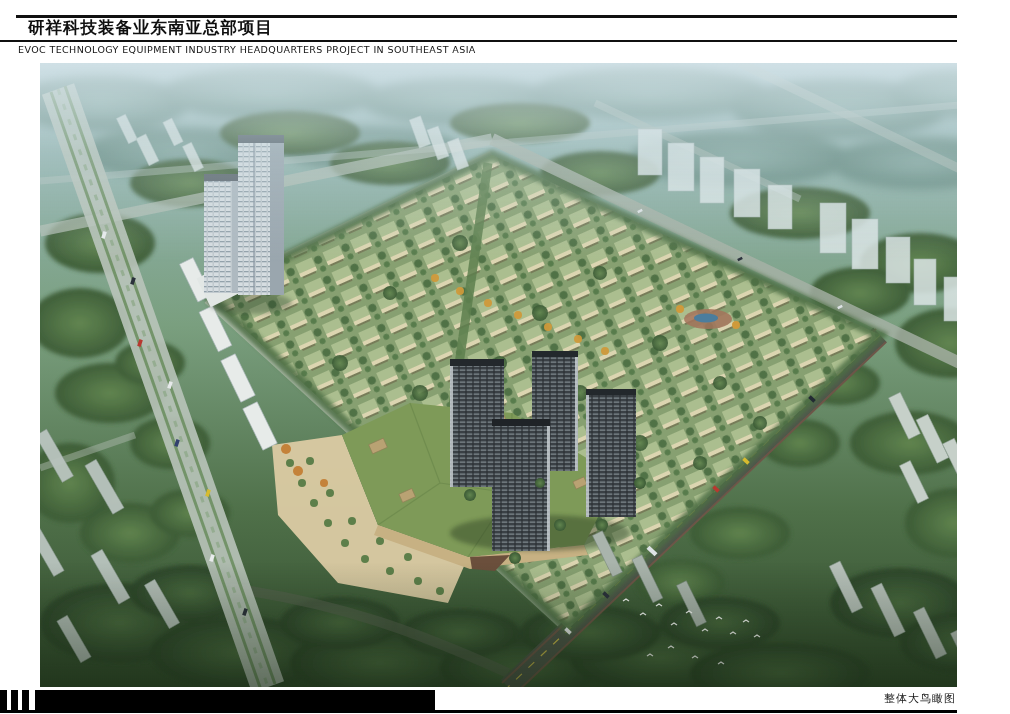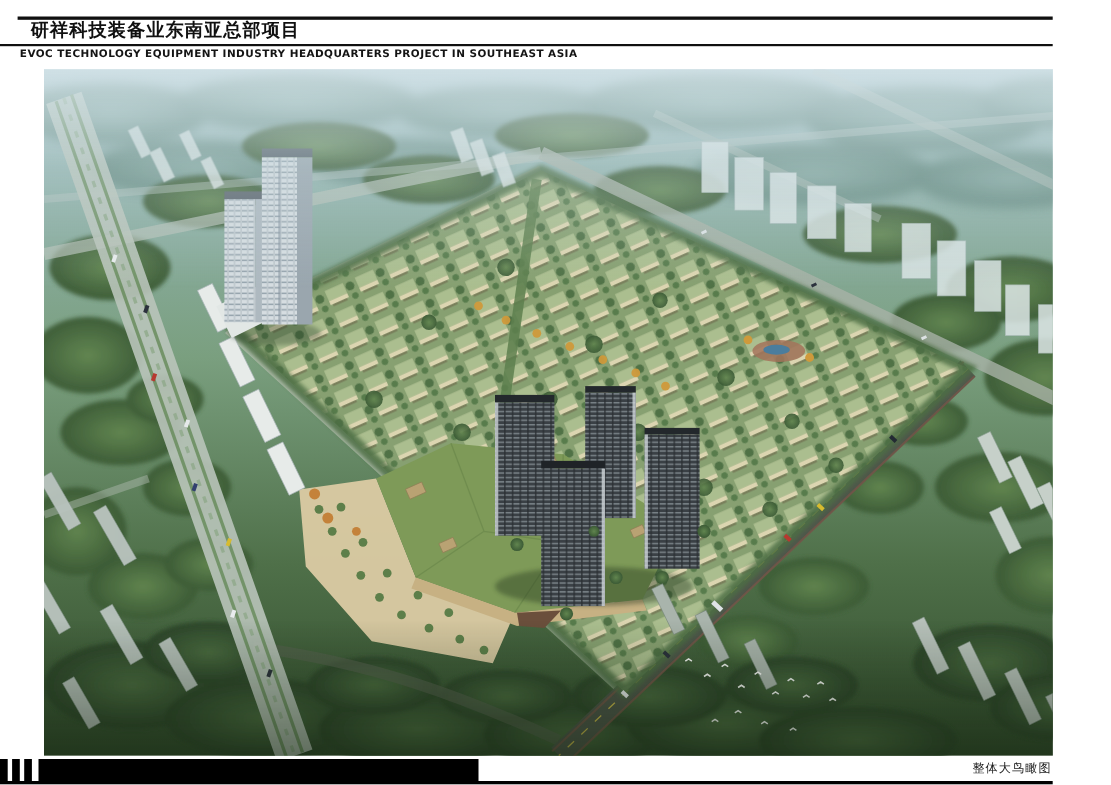--- a/index.html
+++ b/index.html
@@ -3,21 +3,21 @@
 <meta charset="utf-8">
 <style>
   html,body{margin:0;padding:0;background:#ffffff;}
   .page{position:relative;width:957px;height:714px;background:#ffffff;overflow:hidden;
         font-family:"DejaVu Sans",sans-serif;}
   
   .rule-thick{position:absolute;left:16px;top:15px;width:994px;height:3px;background:#101010;}
   .title-cn{position:absolute;left:28px;top:17px;font-size:16.5px;font-weight:bold;color:#101010;
             letter-spacing:1px;white-space:nowrap;}
   .rule-thin{position:absolute;left:0;top:40px;width:1010px;height:2px;background:#101010;}
-  .subtitle-en{position:absolute;left:18px;top:44px;font-size:9.5px;font-weight:bold;color:#141414;
+  .subtitle-en{position:absolute;left:18px;top:44px;font-size:9.5px;font-weight:normal;color:#141414;
                letter-spacing:0.4px;white-space:nowrap;}
   
   .logo{position:absolute;left:984px;top:9px;width:44px;height:30px;background:#25307a;
         border:2px solid #d8b428;box-sizing:border-box;text-align:center;}
   .logo-star{display:block;margin:1px auto 0 auto;width:22px;height:9px;}
   .logo-text{display:block;color:#ead41c;font-size:10px;line-height:10px;font-weight:bold;
              font-style:italic;letter-spacing:0.5px;}
   
   .render{position:absolute;left:40px;top:63px;width:945px;height:624px;}
   

